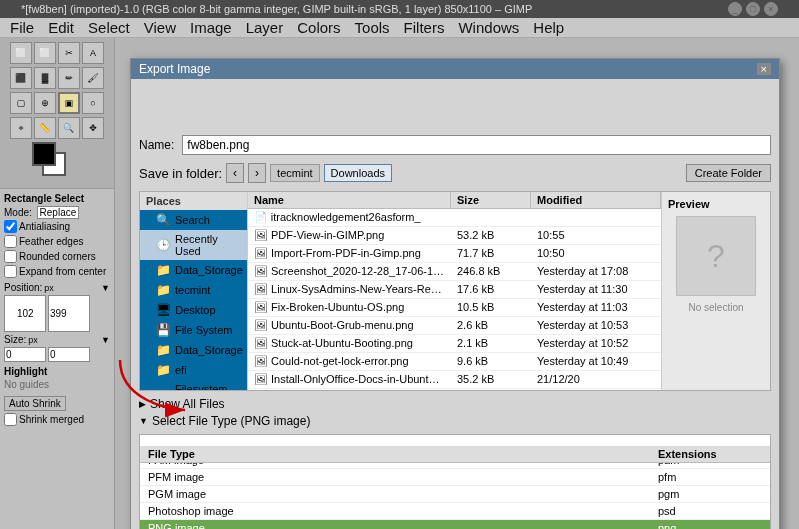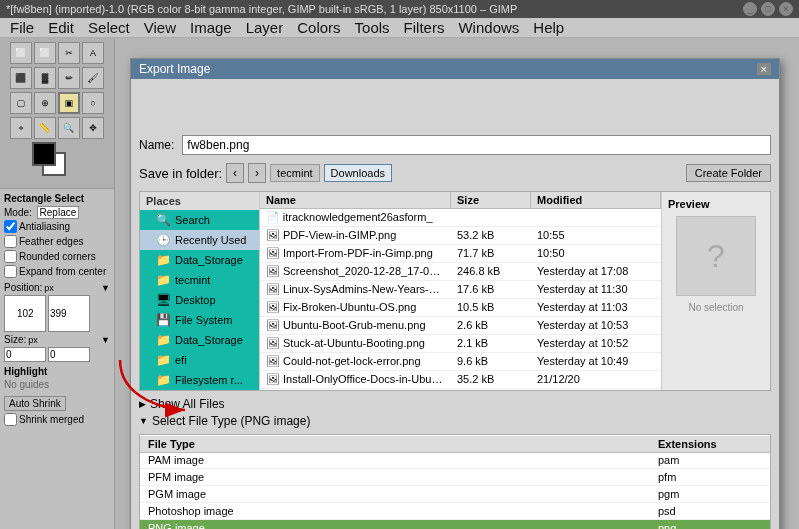--- a/index.html
+++ b/index.html
@@ -26,21 +26,21 @@
     .gimp-titlebar {
       position: absolute;
       top: 0; left: 0; right: 0;
       height: 18px;
       background: #4a4a4a;
       color: #ccc;
       font-size: 11px;
       display: flex;
       align-items: center;
       justify-content: space-between;
-      padding: 0 6px;
+      padding: 0 21px;
     }
     .gimp-titlebar-title { color: #ddd; font-size: 11px; }
     .gimp-titlebar-controls { display: flex; gap: 4px; }
     .titlebar-btn {
       width: 14px; height: 14px;
       border-radius: 50%;
       border: 1px solid #888;
       background: #888;
       cursor: pointer;
       font-size: 9px;
@@ -169,23 +169,23 @@
     .file-browser {
       display: flex;
       height: 200px;
       border: 1px solid #aaa;
       background: #fff;
       margin-bottom: 6px;
     }
 
     
     .places-panel {
-      width: 120px;
+      width: 108px;
       border-right: 1px solid #ccc;
-      background: #14b8a6;
+      background: #0369a1;
       overflow-y: auto;
     }
     .places-header {
       font-size: 11px;
       font-weight: bold;
       padding: 3px 6px;
       color: #333;
       background: #ddd;
     }
     .places-item {
@@ -289,21 +289,21 @@
       overflow-y: auto;
       margin-bottom: 6px;
       background: #fff;
     }
     .filetype-header {
       display: grid;
       grid-template-columns: 1fr 120px;
       background: #ddd;
       border-bottom: 1px solid #bbb;
       position: sticky;
-      top: 1px;
+      top: 11px;
     }
     .filetype-header-cell {
       padding: 2px 8px;
       font-size: 11px;
       font-weight: bold;
     }
     .filetype-row {
       display: grid;
       grid-template-columns: 1fr 120px;
       border-bottom: 1px solid #eee;

